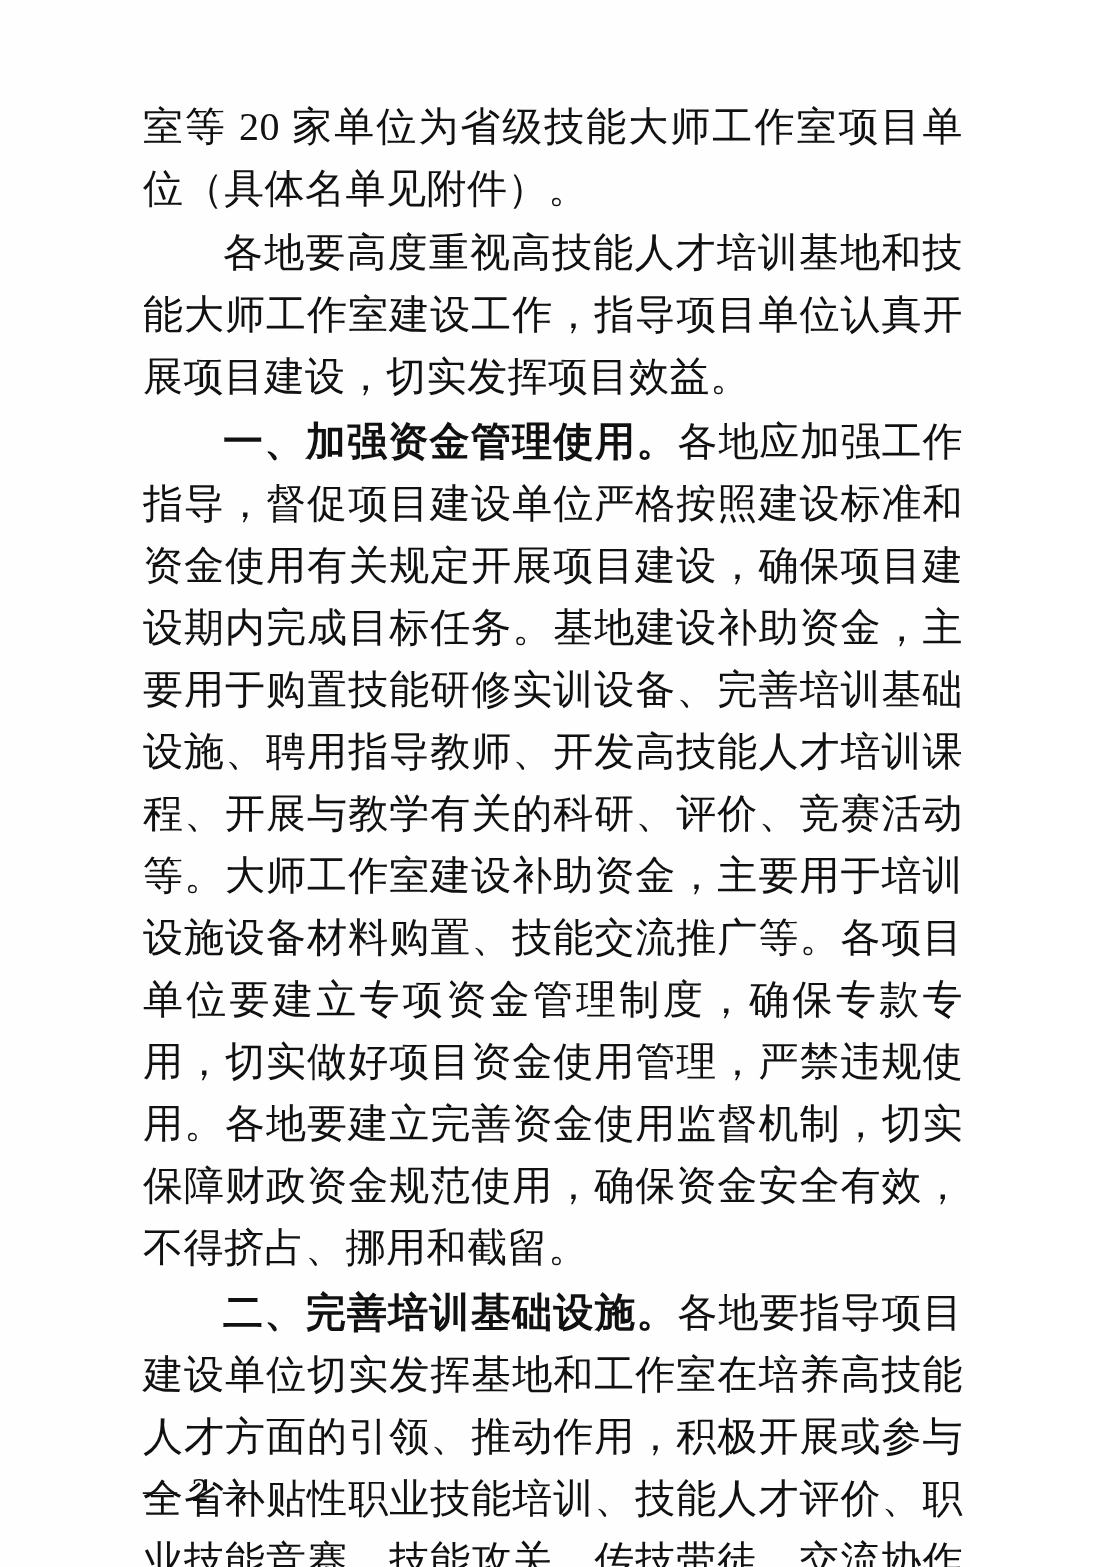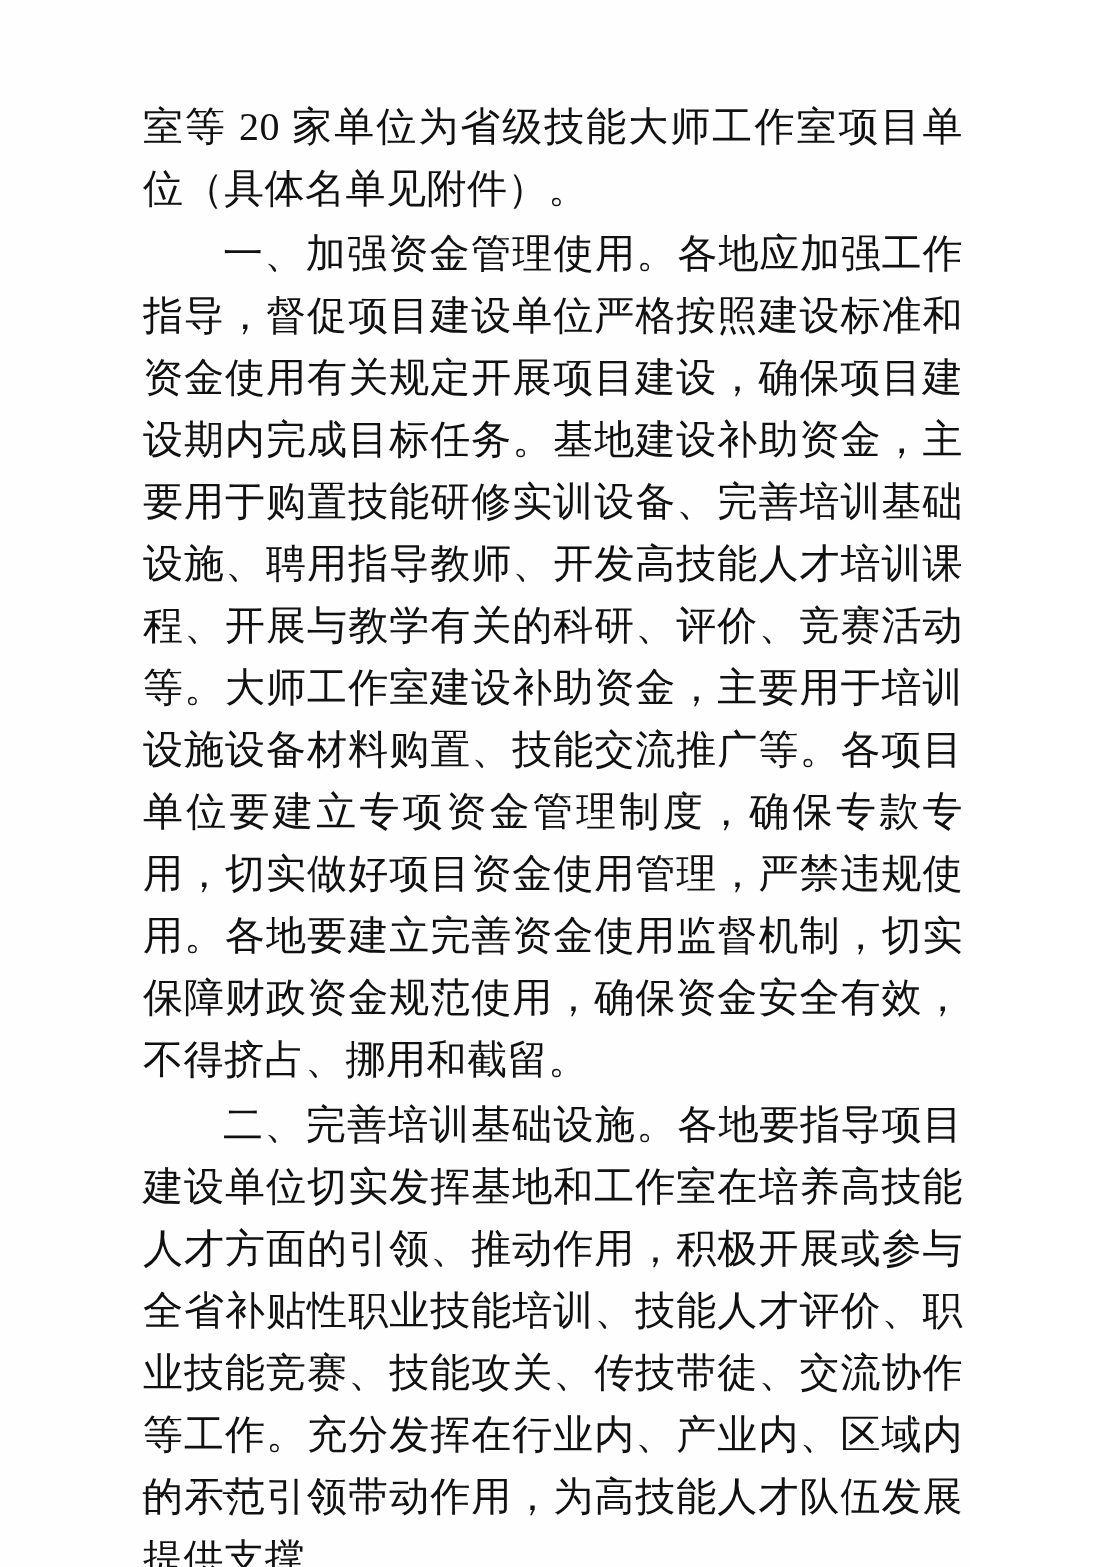--- a/index.html
+++ b/index.html
@@ -31,21 +31,21 @@
     letter-spacing: 0.5px;
     text-align: justify;
     text-justify: inter-ideograph;
     margin: 0 0 2px 0;
     font-family: "Liberation Serif", "DejaVu Serif", serif;
   }
   .para.indent {
     text-indent: 80px;
   }
   .para .lead {
-    font-weight: normal;
+    font-weight: bold;
     font-family: "Liberation Sans", "DejaVu Sans", sans-serif;
     letter-spacing: 1px;
   }
   .page-number {
     position: absolute;
     left: 143px;
     bottom: 58px;
     font-size: 34px;
     color: #111111;
     letter-spacing: 3px;
@@ -56,20 +56,23 @@
 <body>
 
 <div class="page">
 
   <div class="doc-body">
 
     <p class="para">
       <span>室等 20 家单位为省级技能大师工作室项目单位（具体名单见附件）。</span>
     </p>
 
+    <p class="para indent">
+      <span>各地要高度重视高技能人才培训基地和技能大师工作室建设工作，指导项目单位认真开展项目建设，切实发挥项目效益。</span>
+    </p>
 
     <p class="para indent">
       <span class="lead">一、加强资金管理使用。</span><span>各地应加强工作指导，督促项目建设单位严格按照建设标准和资金使用有关规定开展项目建设，确保项目建设期内完成目标任务。基地建设补助资金，主要用于购置技能研修实训设备、完善培训基础设施、聘用指导教师、开发高技能人才培训课程、开展与教学有关的科研、评价、竞赛活动等。大师工作室建设补助资金，主要用于培训设施设备材料购置、技能交流推广等。各项目单位要建立专项资金管理制度，确保专款专用，切实做好项目资金使用管理，严禁违规使用。各地要建立完善资金使用监督机制，切实保障财政资金规范使用，确保资金安全有效，不得挤占、挪用和截留。</span>
     </p>
 
     <p class="para indent">
       <span class="lead">二、完善培训基础设施。</span><span>各地要指导项目建设单位切实发挥基地和工作室在培养高技能人才方面的引领、推动作用，积极开展或参与全省补贴性职业技能培训、技能人才评价、职业技能竞赛、技能攻关、传技带徒、交流协作等工作。充分发挥在行业内、产业内、区域内的示范引领带动作用，为高技能人才队伍发展提供支撑。</span>
     </p>
 
   </div>

